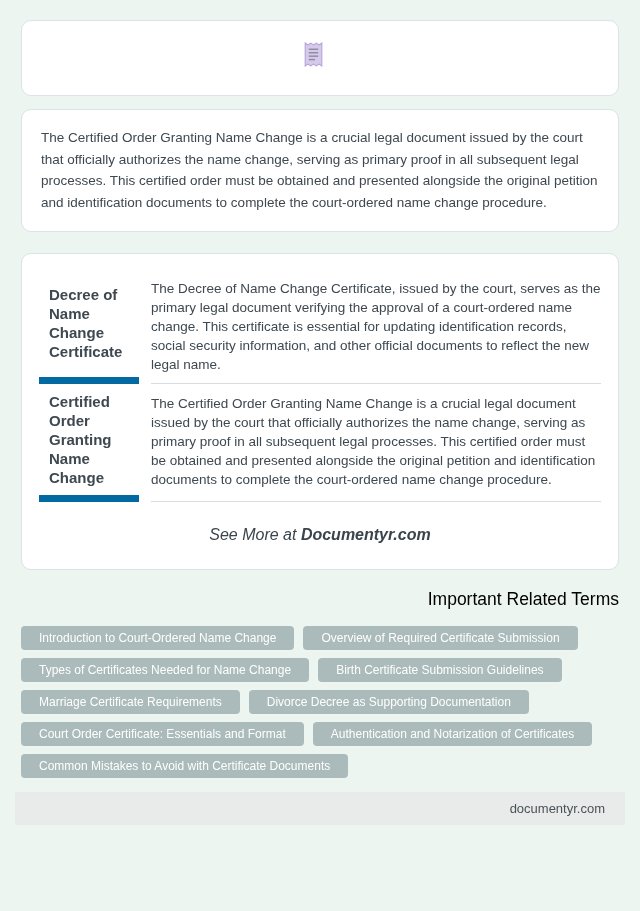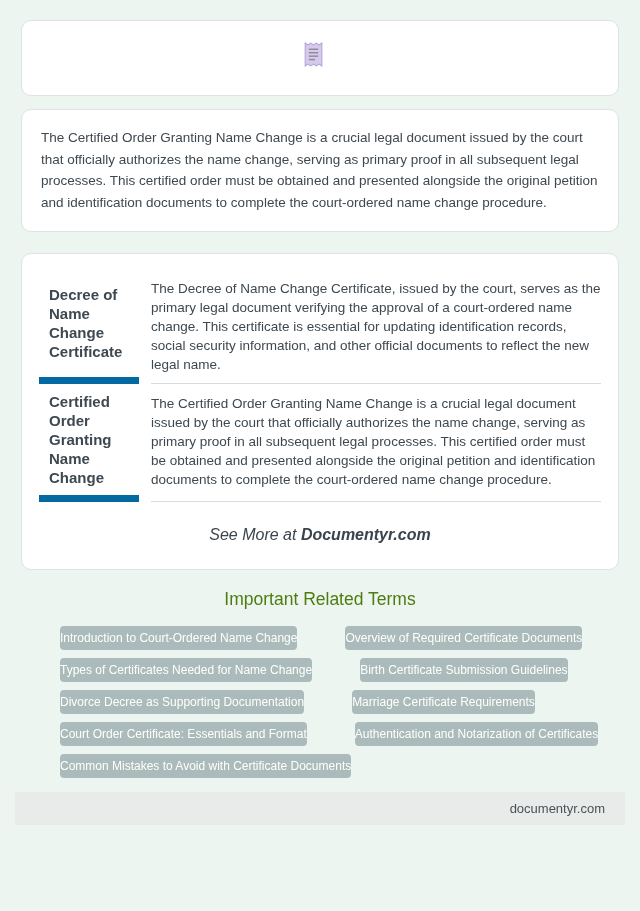--- a/index.html
+++ b/index.html
@@ -38,29 +38,29 @@
     border-bottom: 1px solid #d9dcde;
     padding: 10px 0 9px;
     font-size: 13.5px; line-height: 19px;
   }
   .see-more {
     text-align: center; font-style: italic;
     font-size: 16px; margin: 24px 0 5px; color: #3a444c;
   }
   .see-more .brand { font-weight: bold; }
   .related-heading {
-    font-size: 17.5px; font-weight: 500; color: #4d7c0f;
-    text-align: center; margin: 19px 0 16px;
+    font-size: 17.5px; font-weight: 500; color: #000000;
+    text-align: right; margin: 19px 0 16px;
   }
   .tag-row { display: flex; gap: 9px; margin-bottom: 8px; }
   .tag {
     background: #abbaba; color: #ffffff;
     font-family: inherit; font-size: 12px; line-height: 14px;
-    padding: 5px 0; border: none; border-radius: 4px;
-    white-space: nowrap; cursor: pointer; margin-left: 39px;
+    padding: 5px 18px; border: none; border-radius: 4px;
+    white-space: nowrap; cursor: pointer;
   }
   .footer-bar {
     margin: 14px -6px 0;
     background: #e8ebe9;
     height: 33px;
     display: flex; align-items: center; justify-content: flex-end;
     padding-right: 20px;
     font-size: 13px; color: #4b5256;
   }
 </style>
@@ -102,29 +102,29 @@
       <span>See More at</span>
       <span class="brand">Documentyr.com</span>
     </div>
   </div>
 
   <h2 class="related-heading">Important Related Terms</h2>
 
   <div>
     <div class="tag-row">
       <button class="tag">Introduction to Court-Ordered Name Change</button>
-      <button class="tag">Overview of Required Certificate Documents</button>
+      <button class="tag">Overview of Required Certificate Submission</button>
     </div>
     <div class="tag-row">
       <button class="tag">Types of Certificates Needed for Name Change</button>
       <button class="tag">Birth Certificate Submission Guidelines</button>
     </div>
     <div class="tag-row">
+      <button class="tag">Marriage Certificate Requirements</button>
       <button class="tag">Divorce Decree as Supporting Documentation</button>
-      <button class="tag">Marriage Certificate Requirements</button>
     </div>
     <div class="tag-row">
       <button class="tag">Court Order Certificate: Essentials and Format</button>
       <button class="tag">Authentication and Notarization of Certificates</button>
     </div>
     <div class="tag-row">
       <button class="tag">Common Mistakes to Avoid with Certificate Documents</button>
     </div>
   </div>
 

